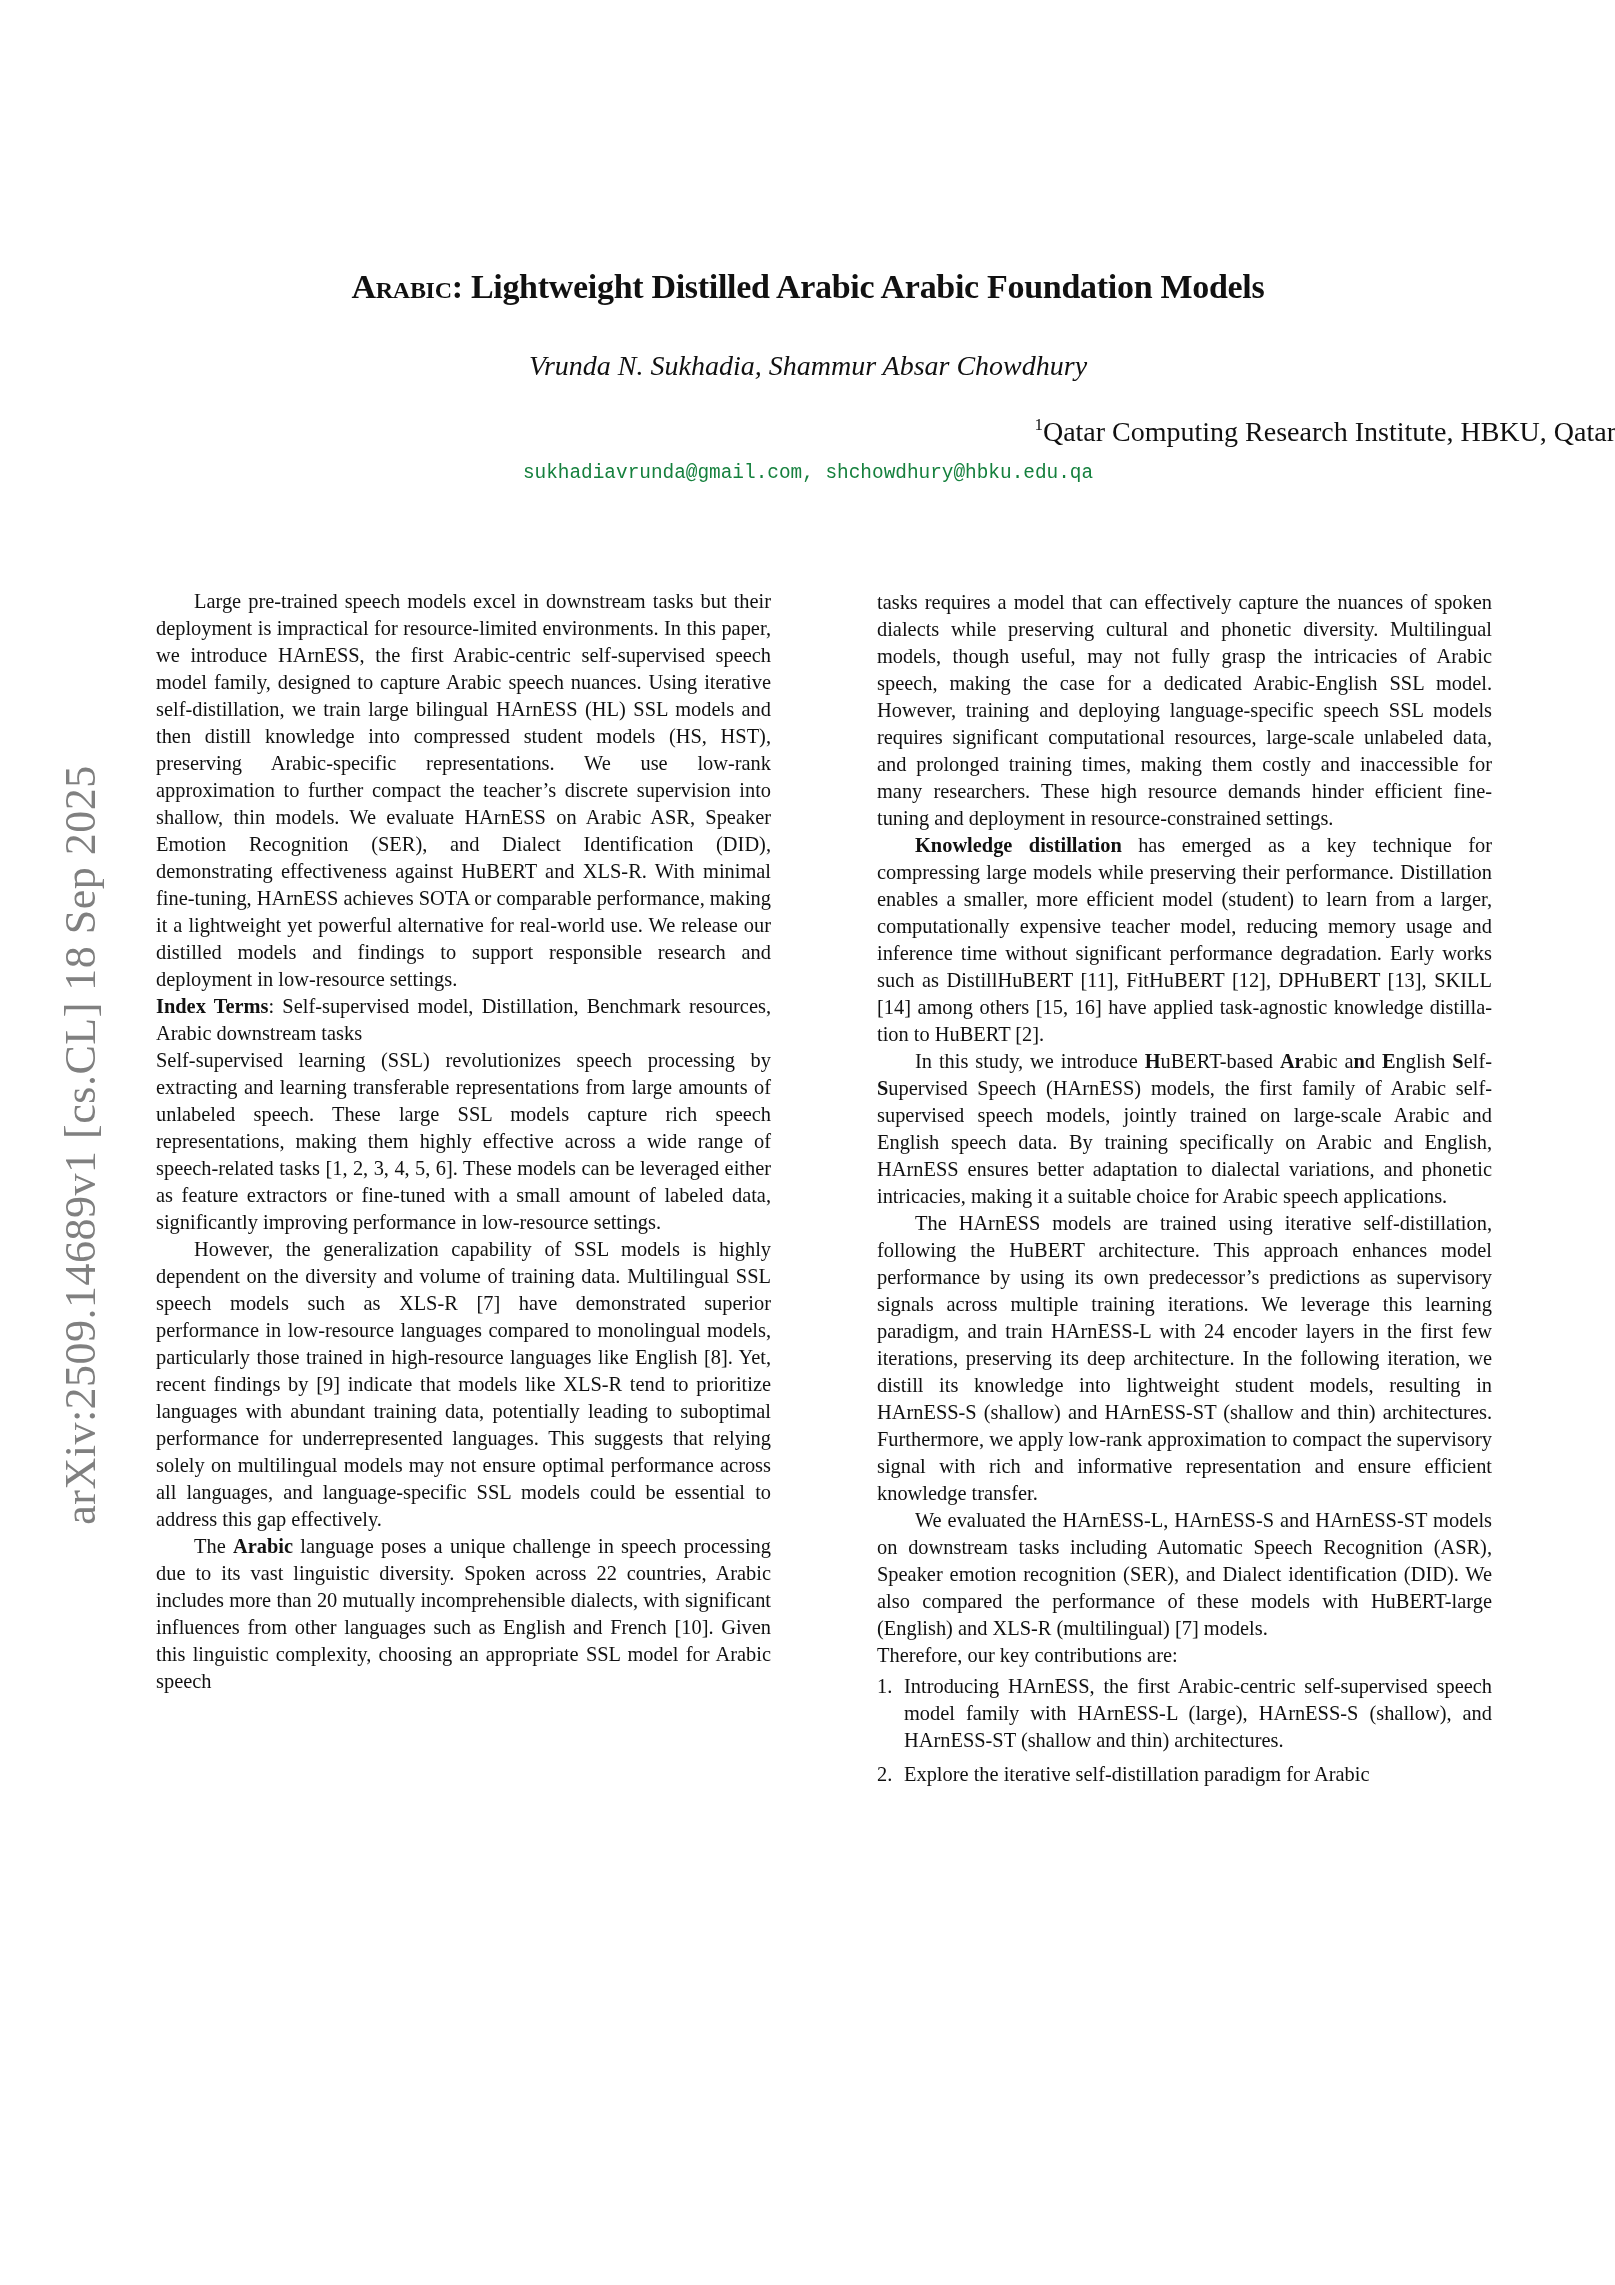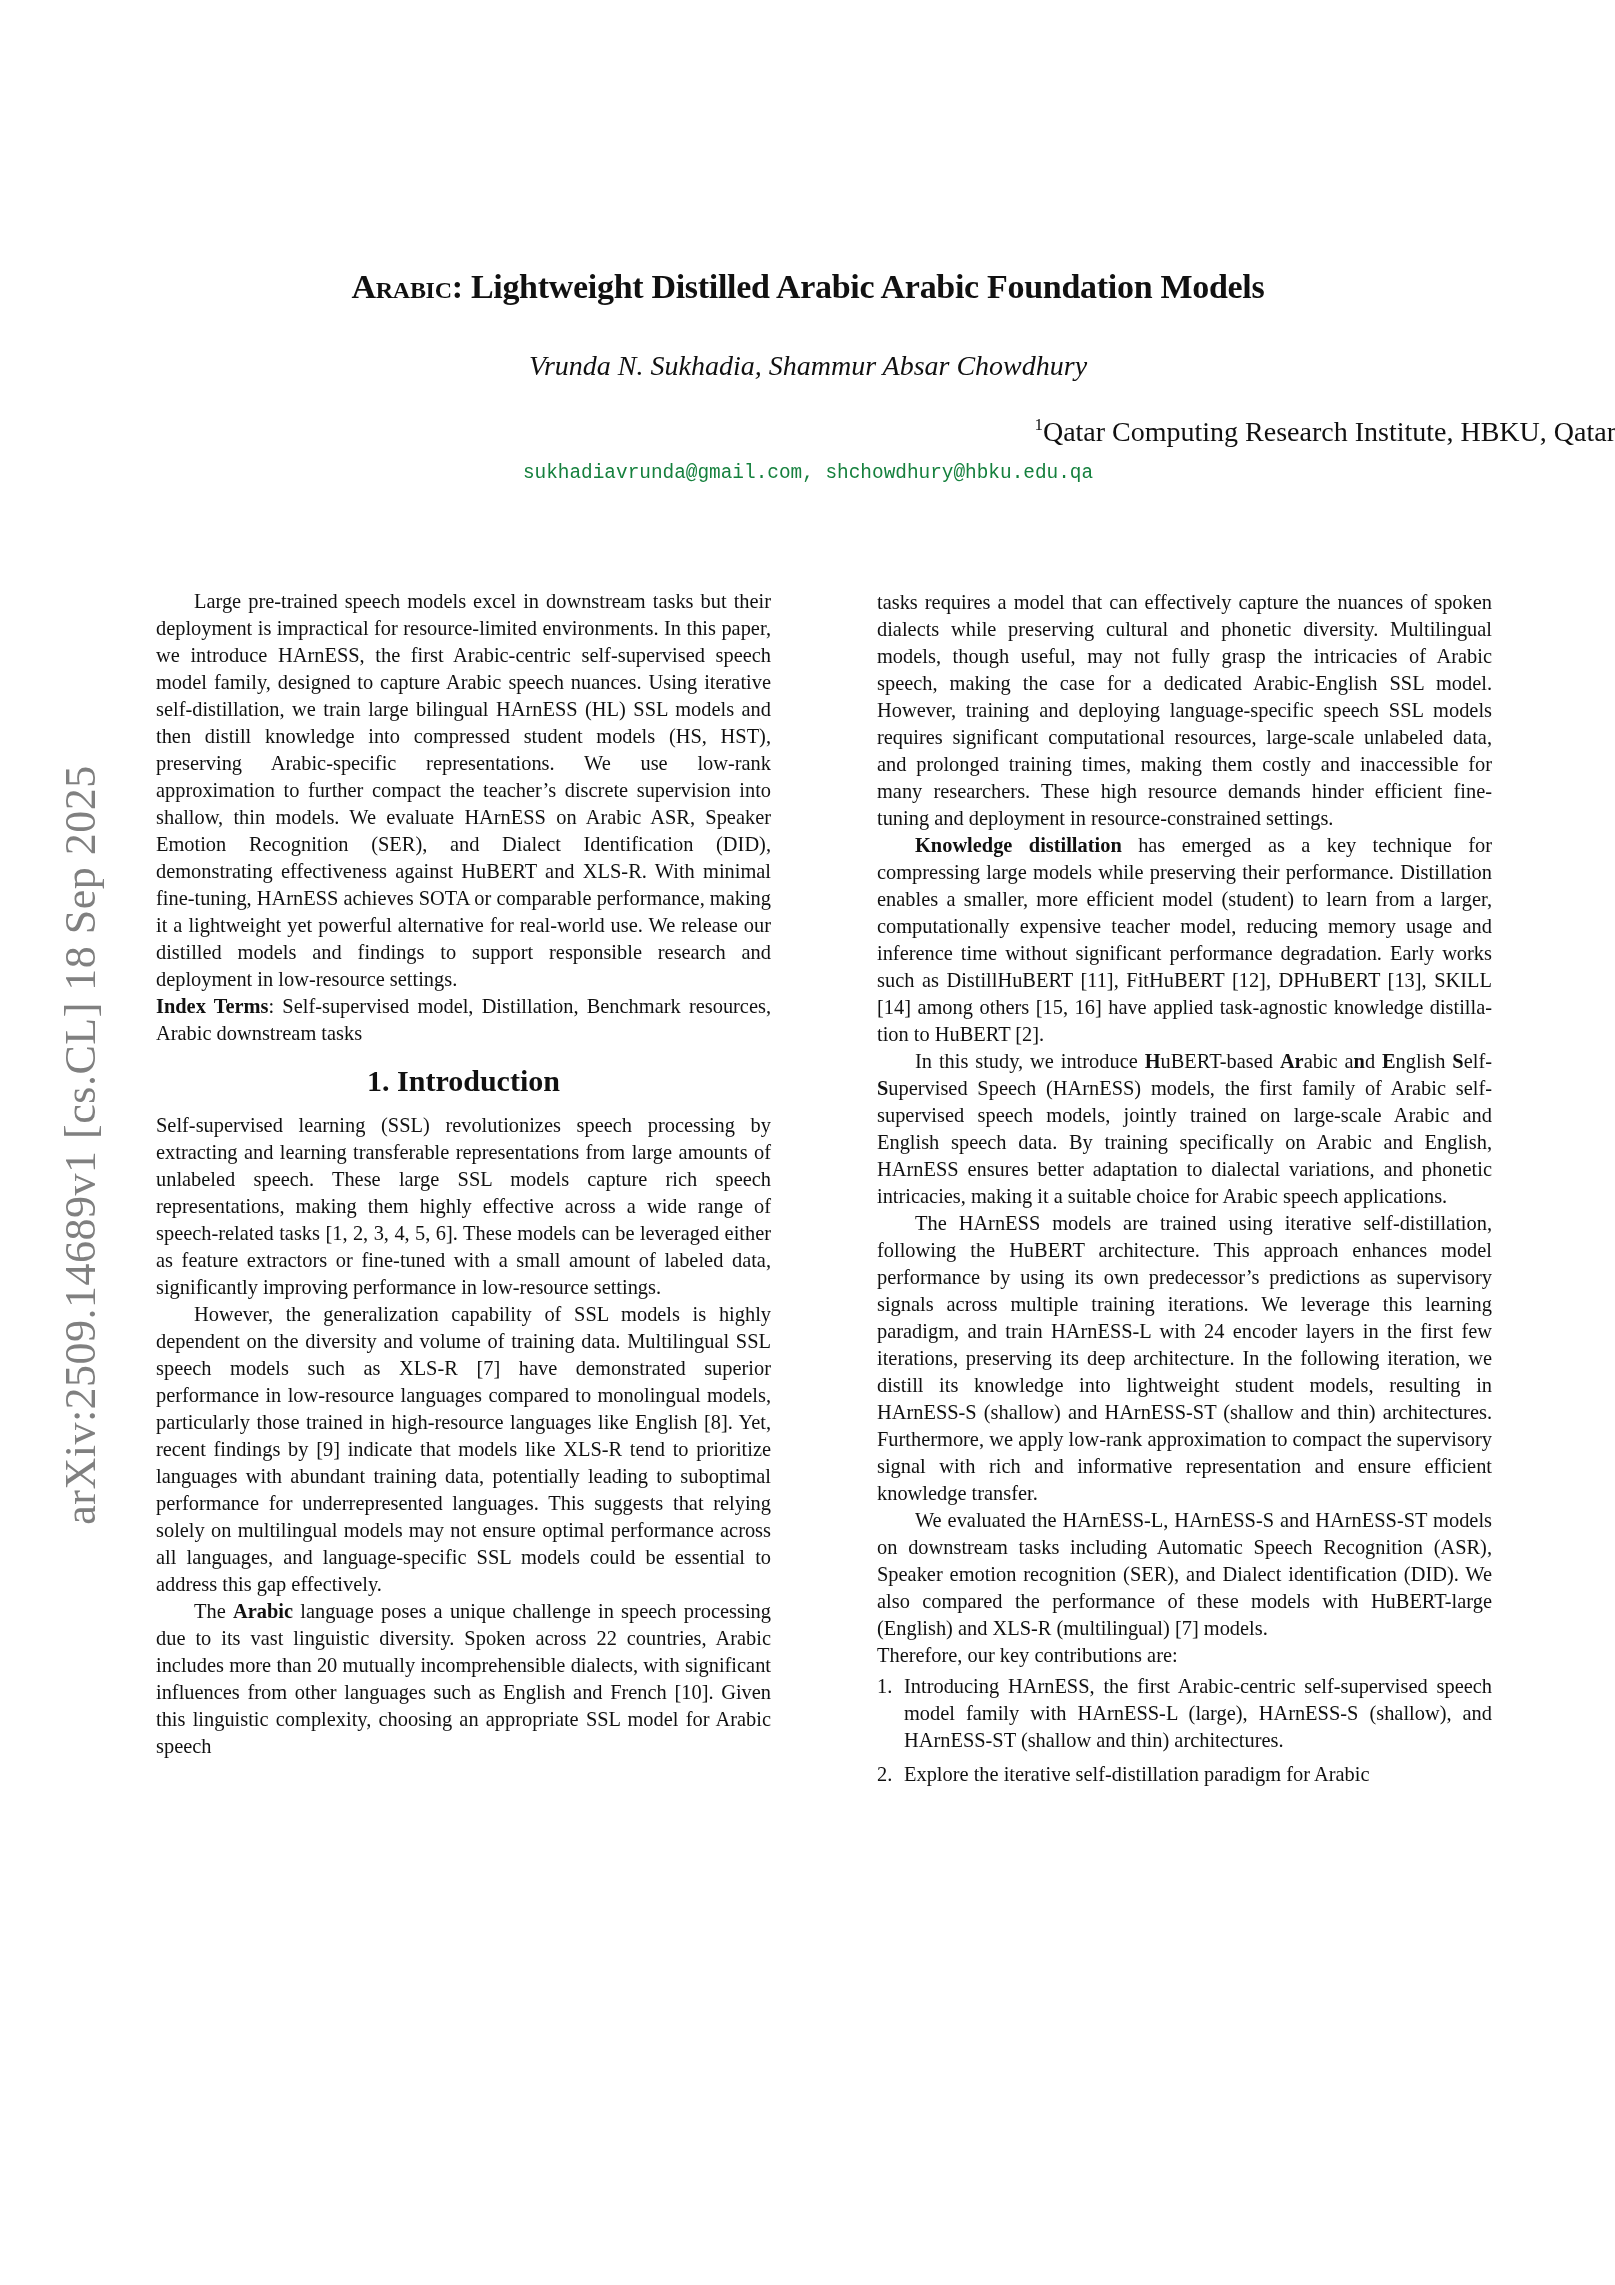--- a/index.html
+++ b/index.html
@@ -68,21 +68,20 @@
 <div class="authors">Vrunda N. Sukhadia, Shammur Absar Chowdhury</div>
 
 <div class="affil"><sup>1</sup><span>Qatar Computing Research Institute, HBKU, Qatar</span></div>
 
 <div class="emails">sukhadiavrunda@gmail.com, shchowdhury@hbku.edu.qa</div>
 
 <div class="col left">
   <p class="indent">Large pre-trained speech models excel in downstream tasks but their deployment is impractical for resource-limited environments.  In this paper, we introduce HArnESS, the first Arabic-centric self-supervised speech model family, de­signed to capture Arabic speech nuances. Using iterative self-distillation, we train large bilingual HArnESS (HL) SSL mod­els and then distill knowledge into compressed student models (HS, HST), preserving Arabic-specific representations. We use low-rank approximation to further compact the teacher’s dis­crete supervision into shallow, thin models. We evaluate HAr­nESS on Arabic ASR, Speaker Emotion Recognition (SER), and Dialect Identification (DID), demonstrating effectiveness against HuBERT and XLS-R. With minimal fine-tuning, HAr­nESS achieves SOTA or comparable performance, making it a lightweight yet powerful alternative for real-world use. We re­lease our distilled models and findings to support responsible research and deployment in low-resource settings.</p>
   <p><b>Index Terms</b><span>: Self-supervised model, Distillation, Benchmark resources, Arabic downstream tasks</span></p>
 
-  <h2 class="sec-head intro-head">1.  Introduction</h2>
   <p>Self-supervised learning (SSL) revolutionizes speech process­ing by extracting and learning transferable representations from large amounts of unlabeled speech.  These large SSL models capture rich speech representations, making them highly effec­tive across a wide range of speech-related tasks [1, 2, 3, 4, 5, 6]. These models can be leveraged either as feature extractors or fine-tuned with a small amount of labeled data, significantly im­proving performance in low-resource settings.</p>
   <p class="indent">However, the generalization capability of SSL models is highly dependent on the diversity and volume of training data. Multilingual SSL speech models such as XLS-R [7] have demonstrated superior performance in low-resource languages compared to monolingual models, particularly those trained in high-resource languages like English [8].  Yet, recent findings by [9] indicate that models like XLS-R tend to prioritize lan­guages with abundant training data, potentially leading to sub­optimal performance for underrepresented languages. This sug­gests that relying solely on multilingual models may not en­sure optimal performance across all languages, and language-specific SSL models could be essential to address this gap ef­fectively.</p>
   <p class="indent"><span>The </span><b>Arabic</b><span> language poses a unique challenge in speech processing due to its vast linguistic diversity. Spoken across 22 countries, Arabic includes more than 20 mutually incomprehen­sible dialects, with significant influences from other languages such as English and French [10].  Given this linguistic com­plexity, choosing an appropriate SSL model for Arabic speech</span></p>
 </div>
 
 <div class="col right">
   <p>tasks requires a model that can effectively capture the nuances of spoken dialects while preserving cultural and phonetic diver­sity.  Multilingual models, though useful, may not fully grasp the intricacies of Arabic speech, making the case for a dedicated Arabic-English SSL model.  However, training and deploying language-specific speech SSL models requires significant com­putational resources, large-scale unlabeled data, and prolonged training times, making them costly and inaccessible for many researchers. These high resource demands hinder efficient fine-tuning and deployment in resource-constrained settings.</p>
   <p class="indent"><b>Knowledge distillation</b><span> has emerged as a key technique for compressing large models while preserving their performance. Distillation enables a smaller, more efficient model (student) to learn from a larger, computationally expensive teacher model, reducing memory usage and inference time without significant performance degradation. Early works such as DistillHuBERT [11], FitHuBERT [12], DPHuBERT [13], SKILL [14] among others [15, 16] have applied task-agnostic knowledge distilla­tion to HuBERT [2].</span></p>
   <p class="indent" id="p5"><span>In this study, we introduce </span><b>H</b><span>uBERT-based </span><b>Ar</b><span>abic a</span><b>n</b><span>d </span><b>E</b><span>nglish </span><b>S</b><span>elf-</span><b>S</b><span>upervised Speech (HArnESS) models, the first family of Arabic self-supervised speech models, jointly trained on large-scale Arabic and English speech data.  By training specifically on Arabic and English, HArnESS ensures better adaptation to dialectal variations, and phonetic intricacies, mak­ing it a suitable choice for Arabic speech applications.</span></p>
   <p class="indent">The HArnESS models are trained using iterative self-distillation, following the HuBERT architecture. This approach enhances model performance by using its own predecessor’s predictions as supervisory signals across multiple training itera­tions. We leverage this learning paradigm, and train HArnESS-L with 24 encoder layers in the first few iterations, preserv­ing its deep architecture.  In the following iteration, we dis­till its knowledge into lightweight student models, resulting in HArnESS-S (shallow) and HArnESS-ST (shallow and thin) ar­chitectures.  Furthermore, we apply low-rank approximation to compact the supervisory signal with rich and informative repre­sentation and ensure efficient knowledge transfer.</p>

